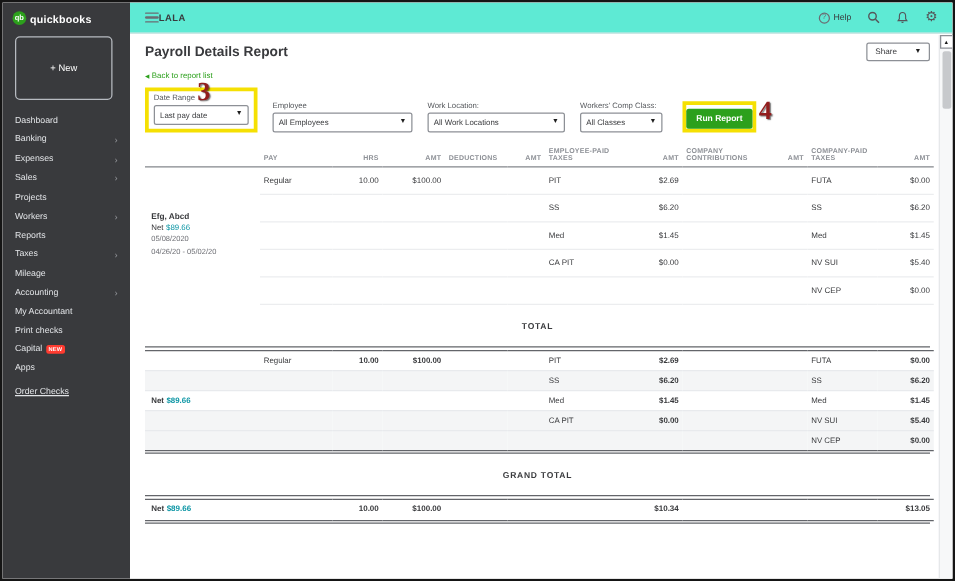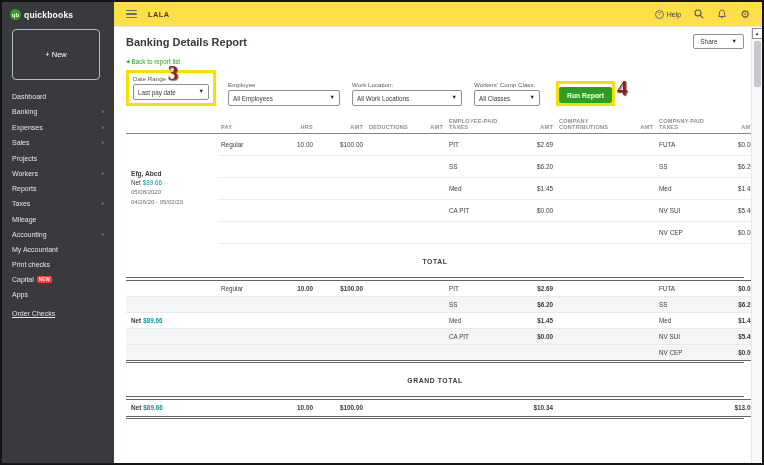--- a/index.html
+++ b/index.html
@@ -1,36 +1,36 @@
 <!DOCTYPE html>
 <html><head>
 <meta charset="utf-8">
 <style>
   * { margin:0; padding:0; box-sizing:border-box; }
   html,body { background:#fff; }
   body { font-family:"Liberation Sans", sans-serif; }
   .screen { width:764px; height:465px; border:2px solid #151515; display:flex; background:#fff; overflow:hidden; position:relative; }
 
   
-  .sidebar { width:112px; background:#393a3d; flex-shrink:0; display:flex; flex-direction:column; padding-top:5px; }
+  .sidebar { width:102px; background:#393a3d; flex-shrink:0; display:flex; flex-direction:column; padding-top:5px; }
   .brand { display:flex; align-items:center; gap:3px; padding:2px 8px 3px; }
   .brand-logo { width:11px; height:11px; border-radius:50%; background:#2ca01c; color:#fff; font-size:6px; font-weight:bold; display:flex; align-items:center; justify-content:center; flex-shrink:0; }
   .brand-name { color:#fff; font-size:8.5px; font-weight:700; letter-spacing:.2px; }
   .new-btn { margin:6px 14px 9px 10px; border:1px solid #b7bbc1; color:#fff; font-size:7.5px; text-align:center; padding:20px 0; border-radius:4px; cursor:pointer; }
   .nav { display:flex; flex-direction:column; }
   .nav-item { display:flex; justify-content:space-between; align-items:center; padding:4px 10px; font-size:7px; color:#e3e5e8; cursor:pointer; }
   .nav-item .chev { color:#9d9fa3; font-size:7.5px; line-height:1; }
   .nav-label { display:flex; align-items:center; }
   .badge { background:#ff3b30; color:#fff; font-size:4.5px; font-weight:bold; padding:1px 2px; border-radius:2px; margin-left:3px; letter-spacing:.2px; }
   .nav-item.underlined .nav-label { text-decoration:underline; }
   .nav-item.spaced { margin-top:4px; }
 
   
   .main { flex:1; display:flex; flex-direction:column; background:#fff; position:relative; min-width:0; }
-  .topbar { height:25px; border-bottom:1px solid #e3e5e8; display:flex; align-items:center; padding:0 12px; gap:11px; background:#fde047; }
+  .topbar { height:25px; border-bottom:1px solid #e3e5e8; display:flex; align-items:center; padding:0 12px; background:#5eead4; }
   .burger { width:11px; display:flex; flex-direction:column; gap:2px; cursor:pointer; }
   .burger span { height:1.5px; background:#6b6c72; border-radius:1px; }
   .company { font-size:7.5px; font-weight:bold; color:#393a3d; letter-spacing:.4px; }
   .topbar-right { margin-left:auto; display:flex; align-items:center; gap:13px; }
   .help { display:flex; align-items:center; gap:3px; font-size:7px; color:#393a3d; cursor:pointer; }
   .help-circle { width:9px; height:9px; border:1px solid #6b6c72; border-radius:50%; font-size:6px; display:flex; align-items:center; justify-content:center; color:#6b6c72; }
   .tb-icon { width:10px; height:10px; cursor:pointer; display:block; }
   .gear { font-size:11px; color:#55565a; line-height:1; cursor:pointer; }
 
   
@@ -174,21 +174,21 @@
             <path d="M5 1 C3.2 1 2.5 2.4 2.5 4 L2.5 6 L1.5 7.5 L8.5 7.5 L7.5 6 L7.5 4 C7.5 2.4 6.8 1 5 1 Z" fill="none" stroke="#55565a" stroke-width="0.9"></path>
             <path d="M4 8.3 a1 1 0 0 0 2 0" fill="#55565a"></path>
           </svg>
         <span class="gear">⚙</span>
       </div>
     </header>
 
     <div class="content">
 
       <div class="page-head">
-        <h1 class="page-title">Banking Details Report</h1>
+        <h1 class="page-title">Payroll Details Report</h1>
         <div class="share-btn">
           <span>Share</span>
           <span class="caret">▼</span>
         </div>
       </div>
 
       <div class="back-link">
         <span class="back-tri">◀</span>
         <span>Back to report list</span>
       </div>

